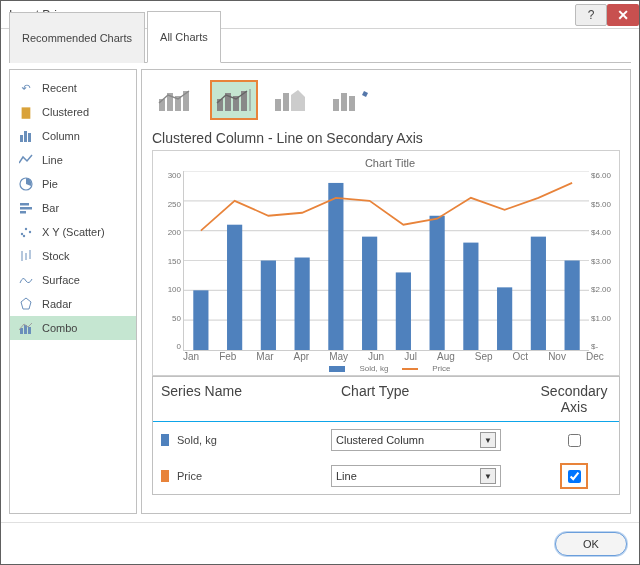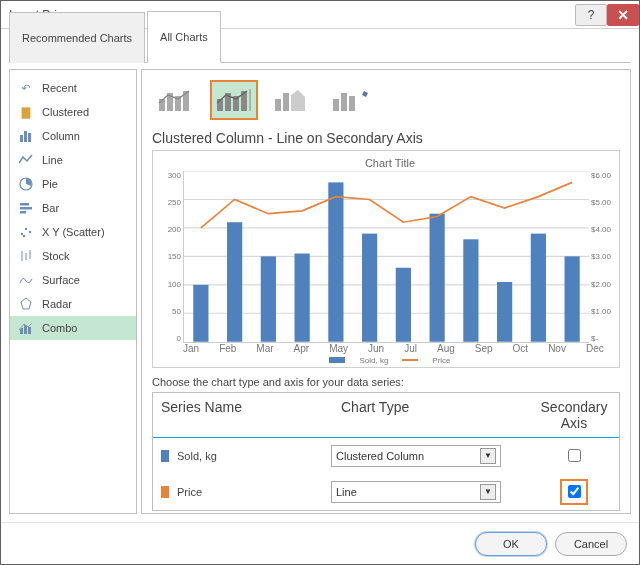--- a/index.html
+++ b/index.html
@@ -276,21 +276,20 @@
             <span>Dec</span>
           </div>
         <div class="legend">
           <span class="sw" style="background:#4f81bd"></span>
             <span>Sold, kg</span>
           <span class="sw" style="background:#e8833a;height:2px"></span>
             <span>Price</span>
         </div>
       </div>
 
-      <div class="choose-lbl">Choose the chart type and axis for your data series:</div>
       <div class="series-box">
         <div class="series-head">
           <div class="col-name">Series Name</div>
           <div class="col-type">Chart Type</div>
           <div class="col-axis">Secondary Axis</div>
         </div>
         <div class="series-row">
           <span class="sw2" style="background:#4f81bd"></span>
           <span class="nm">Sold, kg</span>
           <div class="ctype">
@@ -315,15 +314,14 @@
           <div class="axis hl"><span class="cbwrap">
                 <input type="checkbox" checked="" style="">
               </span></div>
         </div>
       </div>
     </div>
   </div>
 
   <div class="footer">
     <button class="btn primary">OK</button>
-    <button class="btn">Cancel</button>
   </div>
 </div>
 
 </body></html>

